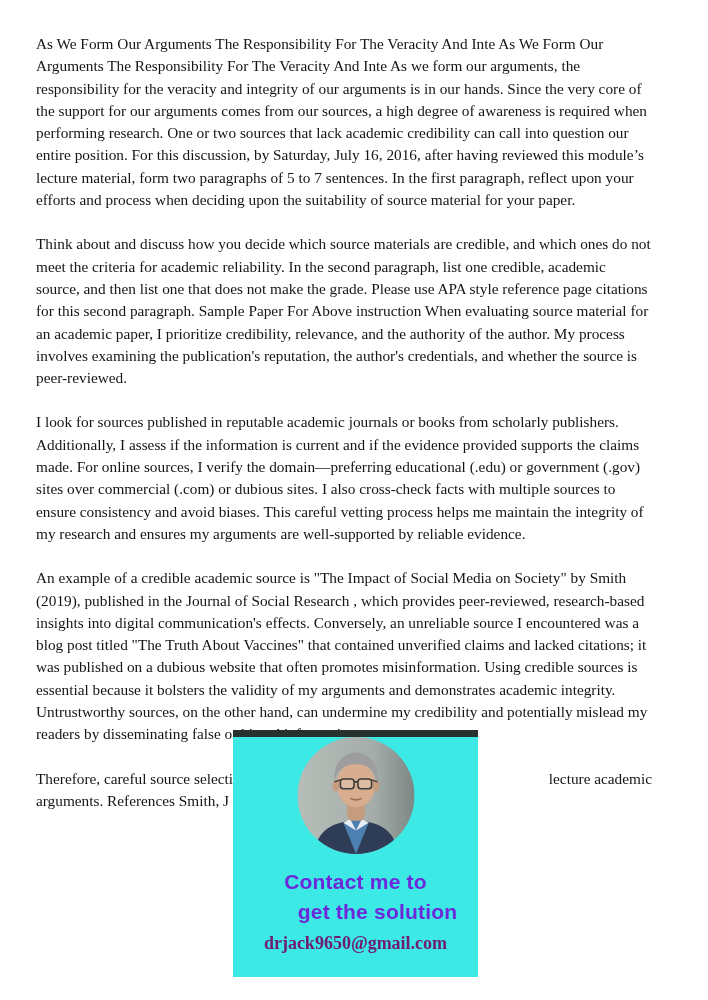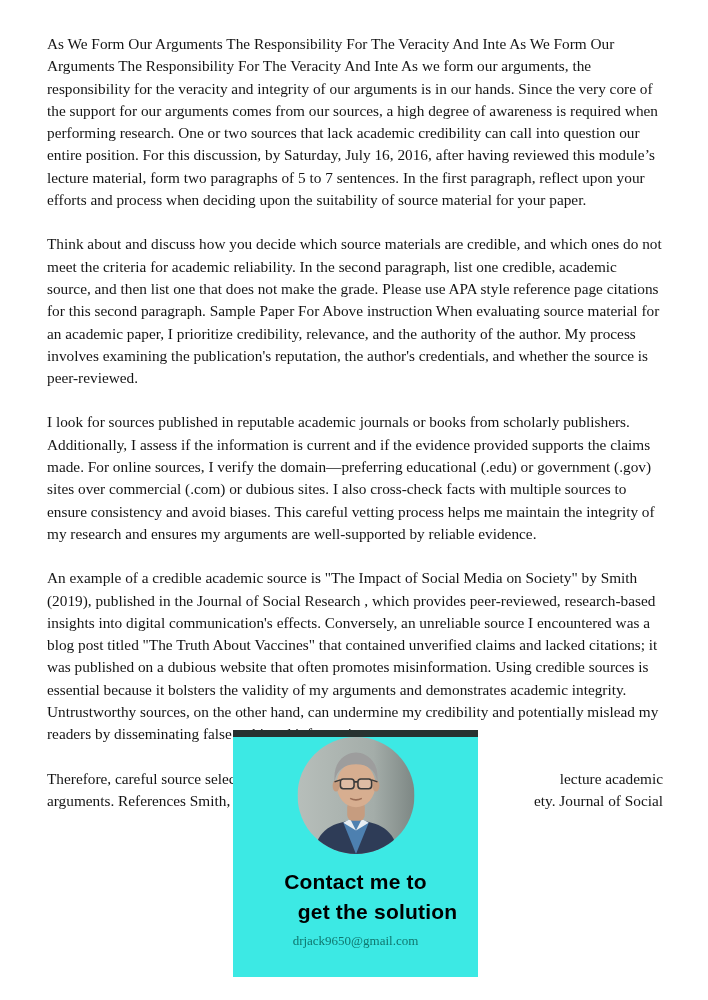--- a/index.html
+++ b/index.html
@@ -13,21 +13,21 @@
   }
   .page {
     position: relative;
     width: 708px;
     height: 1000px;
     overflow: hidden;
     background: #ffffff;
   }
   .content {
     position: absolute;
-    left: 47px;
+    left: 36px;
     top: 33px;
     width: 616px;
     font-size: 15.3px;
     line-height: 22.3px;
     text-align: left;
   }
   .content p { margin: 0 0 22px 0; }
   .frag-para { margin: 0; }
   .frag-line {
     display: flex;
@@ -64,55 +64,54 @@
     border-radius: 50%;
     overflow: hidden;
   }
   .contact-line1, .contact-line2 {
     position: absolute;
     left: 0;
     width: 100%;
     font-family: "Liberation Sans", sans-serif;
     font-weight: 700;
     font-size: 21px;
-    color: #000000;
+    color: #6d28d9;
     letter-spacing: 0.2px;
   }
   .contact-line1 { top: 140px; }
   .contact-line2 { top: 170px; margin-left: 22px; }
   .contact-email {
     position: absolute;
     top: 203px;
     left: 0;
     width: 100%;
     font-family: "Liberation Serif", serif;
-    font-weight: 400;
-    font-size: 13px;
-    color: #0f766e;
+    font-weight: 700;
+    font-size: 18px;
+    color: #701a75;
   }
 </style>
 </head>
 <body>
 
 <div class="page">
 
   <div class="content">
     <p>As We Form Our Arguments The Responsibility For The Veracity And Inte As We Form Our Arguments The Responsibility For The Veracity And Inte As we form our arguments, the responsibility for the veracity and integrity of our arguments is in our hands. Since the very core of the support for our arguments comes from our sources, a high degree of awareness is required when performing research. One or two sources that lack academic credibility can call into question our entire position. For this discussion, by Saturday, July 16, 2016, after having reviewed this module’s lecture material, form two paragraphs of 5 to 7 sentences. In the first paragraph, reflect upon your efforts and process when deciding upon the suitability of source material for your paper.</p>
     <p>Think about and discuss how you decide which source materials are credible, and which ones do not meet the criteria for academic reliability. In the second paragraph, list one credible, academic source, and then list one that does not make the grade. Please use APA style reference page citations for this second paragraph. Sample Paper For Above instruction When evaluating source material for an academic paper, I prioritize credibility, relevance, and the authority of the author. My process involves examining the publication's reputation, the author's credentials, and whether the source is peer-reviewed.</p>
     <p>I look for sources published in reputable academic journals or books from scholarly publishers. Additionally, I assess if the information is current and if the evidence provided supports the claims made. For online sources, I verify the domain—preferring educational (.edu) or government (.gov) sites over commercial (.com) or dubious sites. I also cross-check facts with multiple sources to ensure consistency and avoid biases. This careful vetting process helps me maintain the integrity of my research and ensures my arguments are well-supported by reliable evidence.</p>
     <p>An example of a credible academic source is "The Impact of Social Media on Society" by Smith (2019), published in the Journal of Social Research , which provides peer-reviewed, research-based insights into digital communication's effects. Conversely, an unreliable source I encountered was a blog post titled "The Truth About Vaccines" that contained unverified claims and lacked citations; it was published on a dubious website that often promotes misinformation. Using credible sources is essential because it bolsters the validity of my arguments and demonstrates academic integrity. Untrustworthy sources, on the other hand, can undermine my credibility and potentially mislead my readers by disseminating false or biased information.</p>
 
     <div class="frag-para">
       <div class="frag-line">
         <span>Therefore, careful source selecti</span>
         <span>lecture academic</span>
       </div>
       <div class="frag-line">
         <span>arguments. References Smith, J</span>
-        <span>ety. Journal of Social</span>
       </div>
     </div>
   </div>
 
   <div class="overlay">
     <div class="top-strip"></div>
 
     <div class="avatar">
       <svg viewBox="0 0 120 120" width="117" height="117" xmlns="http://www.w3.org/2000/svg">
         <defs>

